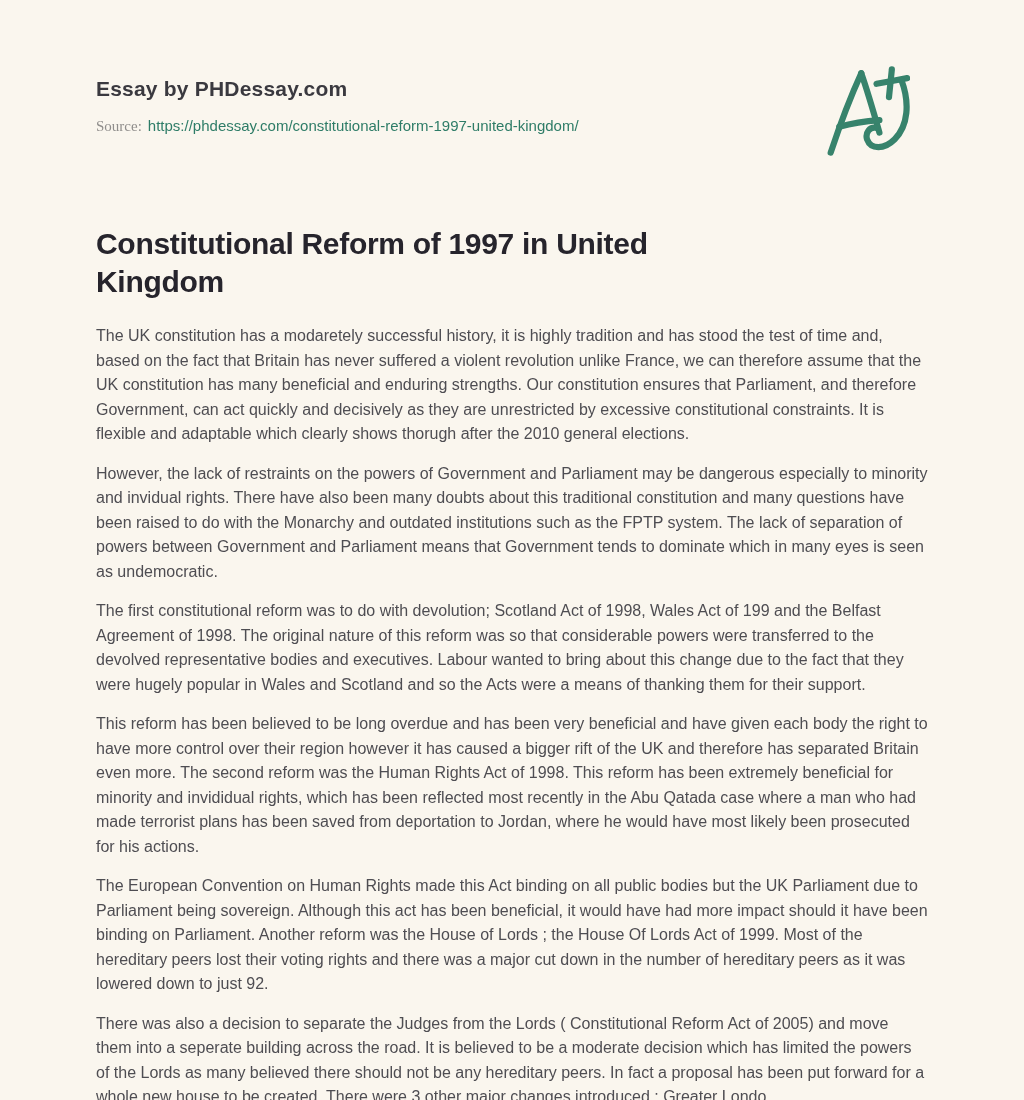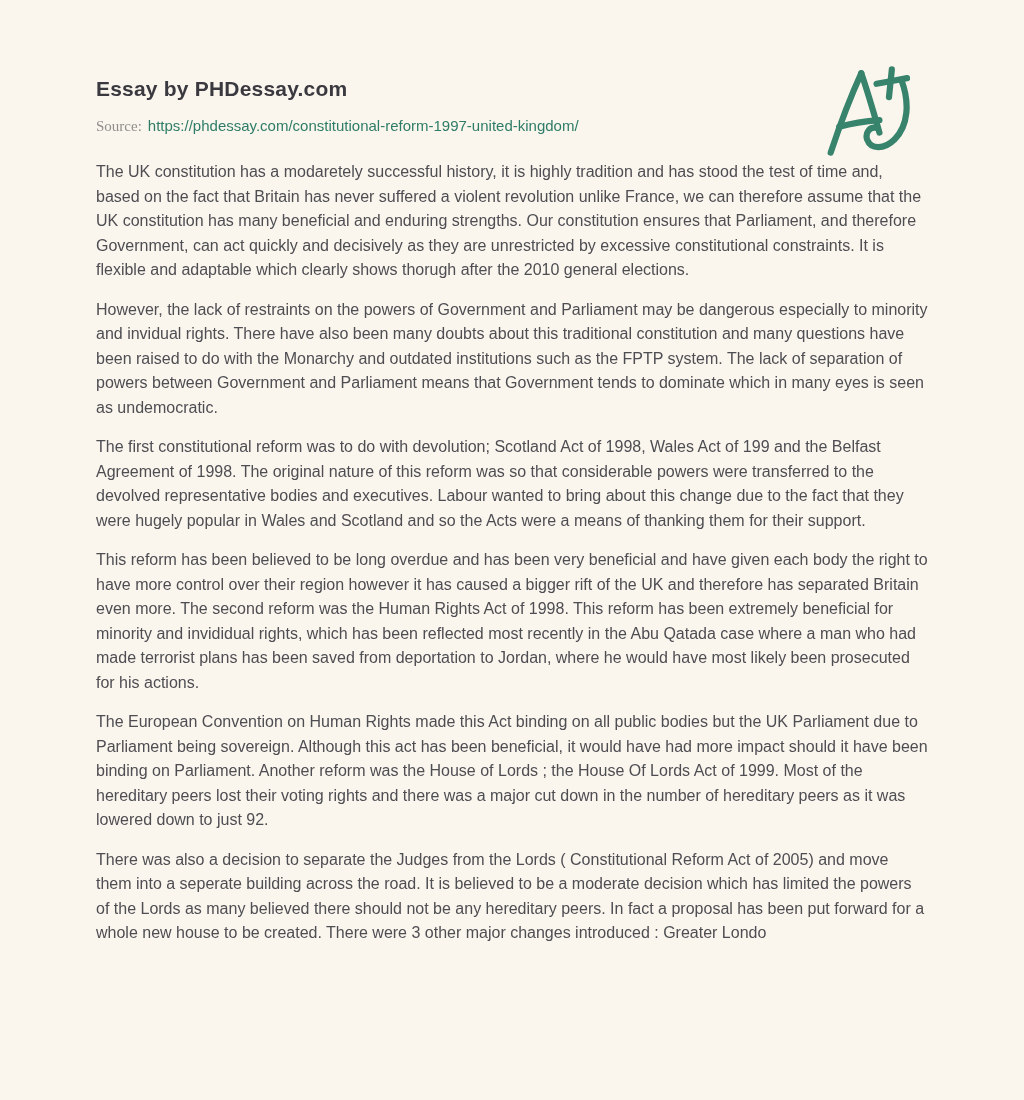--- a/index.html
+++ b/index.html
@@ -99,20 +99,21 @@
 
         <path d="M71,3 C70,13 69,23 68,32"></path>
 
         <path d="M55,18 C66,16 76,14 87,12"></path>
 
         <path d="M81,14 C90,38 88,62 74,76 C63,87 49,87 45,76 C43,69 48,63 54,64"></path>
       </g>
     </svg>
   </div>
 
+  <h1 class="essay-title">Constitutional Reform of 1997 in United Kingdom</h1>
 
   <div class="essay-body">
 
   <p>The UK constitution has a modaretely successful history, it is highly tradition and has stood the test of time and, based on the fact that Britain has never suffered a violent revolution unlike France, we can therefore assume that the UK constitution has many beneficial and enduring strengths. Our constitution ensures that Parliament, and therefore Government, can act quickly and decisively as they are unrestricted by excessive constitutional constraints. It is flexible and adaptable which clearly shows thorugh after the 2010 general elections.</p>
       <p>However, the lack of restraints on the powers of Government and Parliament may be dangerous especially to minority and invidual rights. There have also been many doubts about this traditional constitution and many questions have been raised to do with the Monarchy and outdated institutions such as the FPTP system. The lack of separation of powers between Government and Parliament means that Government tends to dominate which in many eyes is seen as undemocratic.</p>
       <p>The first constitutional reform was to do with devolution; Scotland Act of 1998, Wales Act of 199 and the Belfast Agreement of 1998. The original nature of this reform was so that considerable powers were transferred to the devolved representative bodies and executives. Labour wanted to bring about this change due to the fact that they were hugely popular in Wales and Scotland and so the Acts were a means of thanking them for their support.</p>
       <p>This reform has been believed to be long overdue and has been very beneficial and have given each body the right to have more control over their region however it has caused a bigger rift of the UK and therefore has separated Britain even more. The second reform was the Human Rights Act of 1998. This reform has been extremely beneficial for minority and invididual rights, which has been reflected most recently in the Abu Qatada case where a man who had made terrorist plans has been saved from deportation to Jordan, where he would have most likely been prosecuted for his actions.</p>
       <p>The European Convention on Human Rights made this Act binding on all public bodies but the UK Parliament due to Parliament being sovereign. Although this act has been beneficial, it would have had more impact should it have been binding on Parliament. Another reform was the House of Lords ; the House Of Lords Act of 1999. Most of the hereditary peers lost their voting rights and there was a major cut down in the number of hereditary peers as it was lowered down to just 92.</p>
       <p>There was also a decision to separate the Judges from the Lords ( Constitutional Reform Act of 2005) and move them into a seperate building across the road. It is believed to be a moderate decision which has limited the powers of the Lords as many believed there should not be any hereditary peers. In fact a proposal has been put forward for a whole new house to be created. There were 3 other major changes introduced : Greater Londo</p>
     </div>

